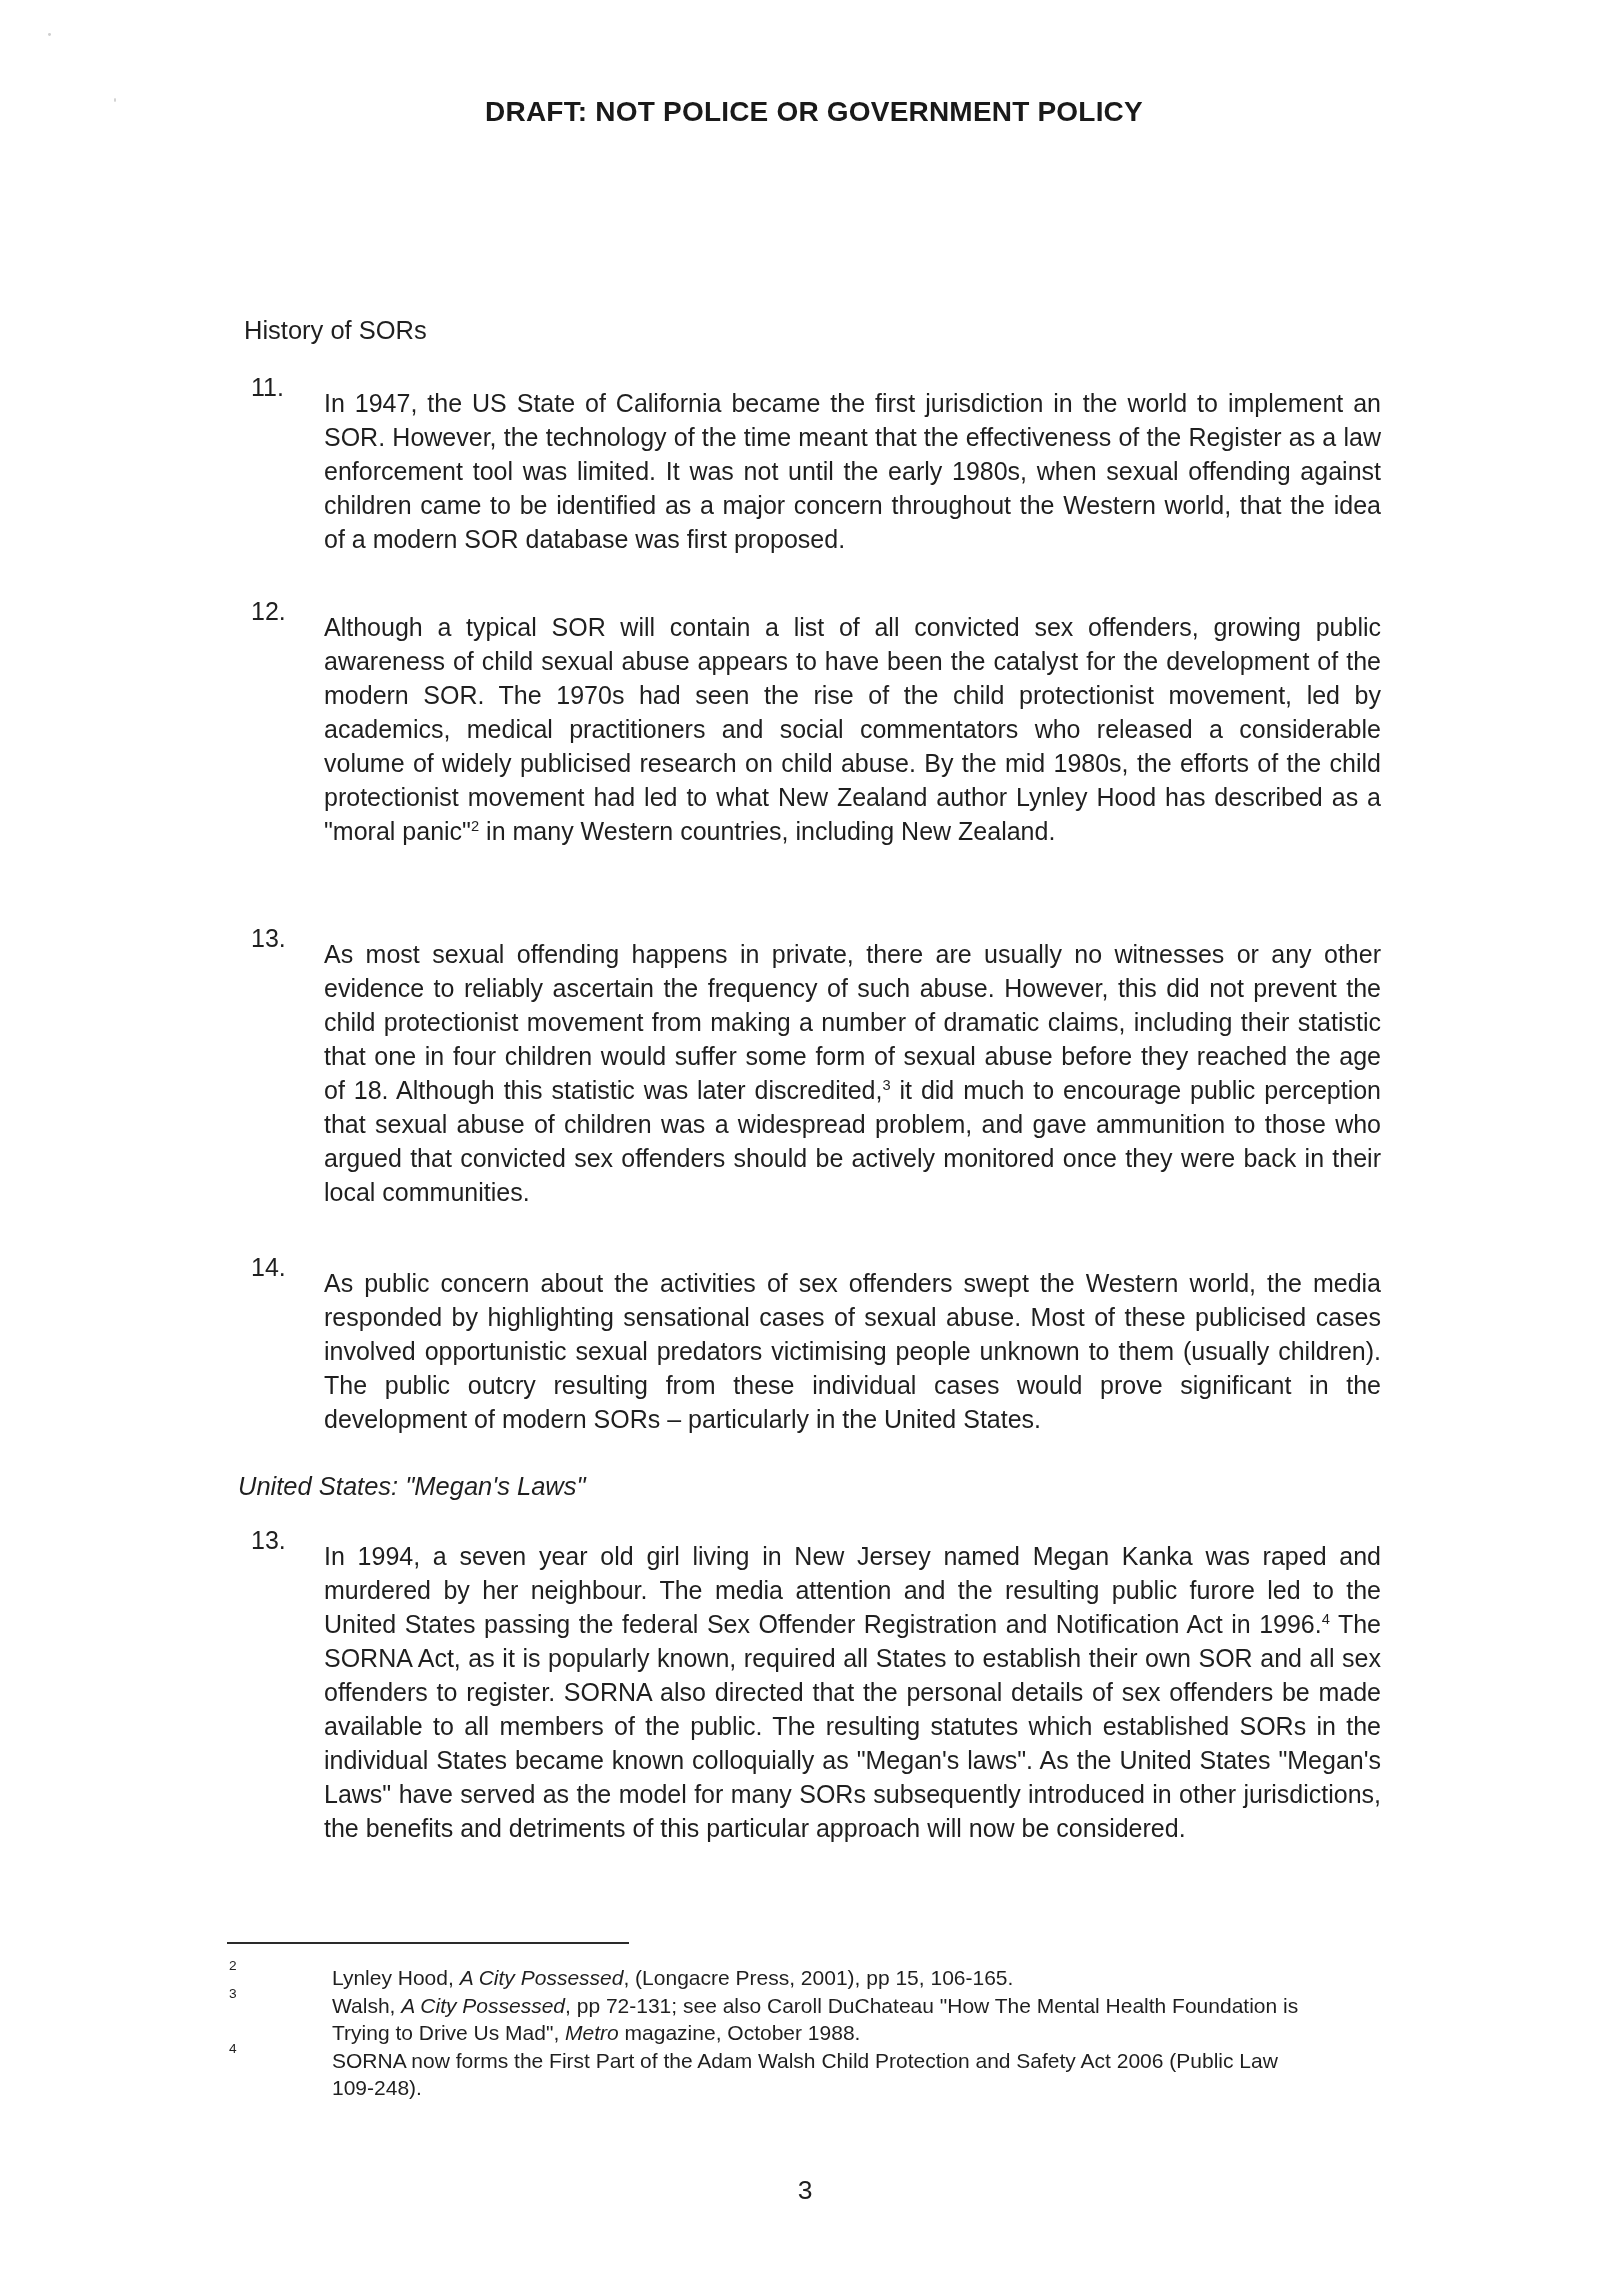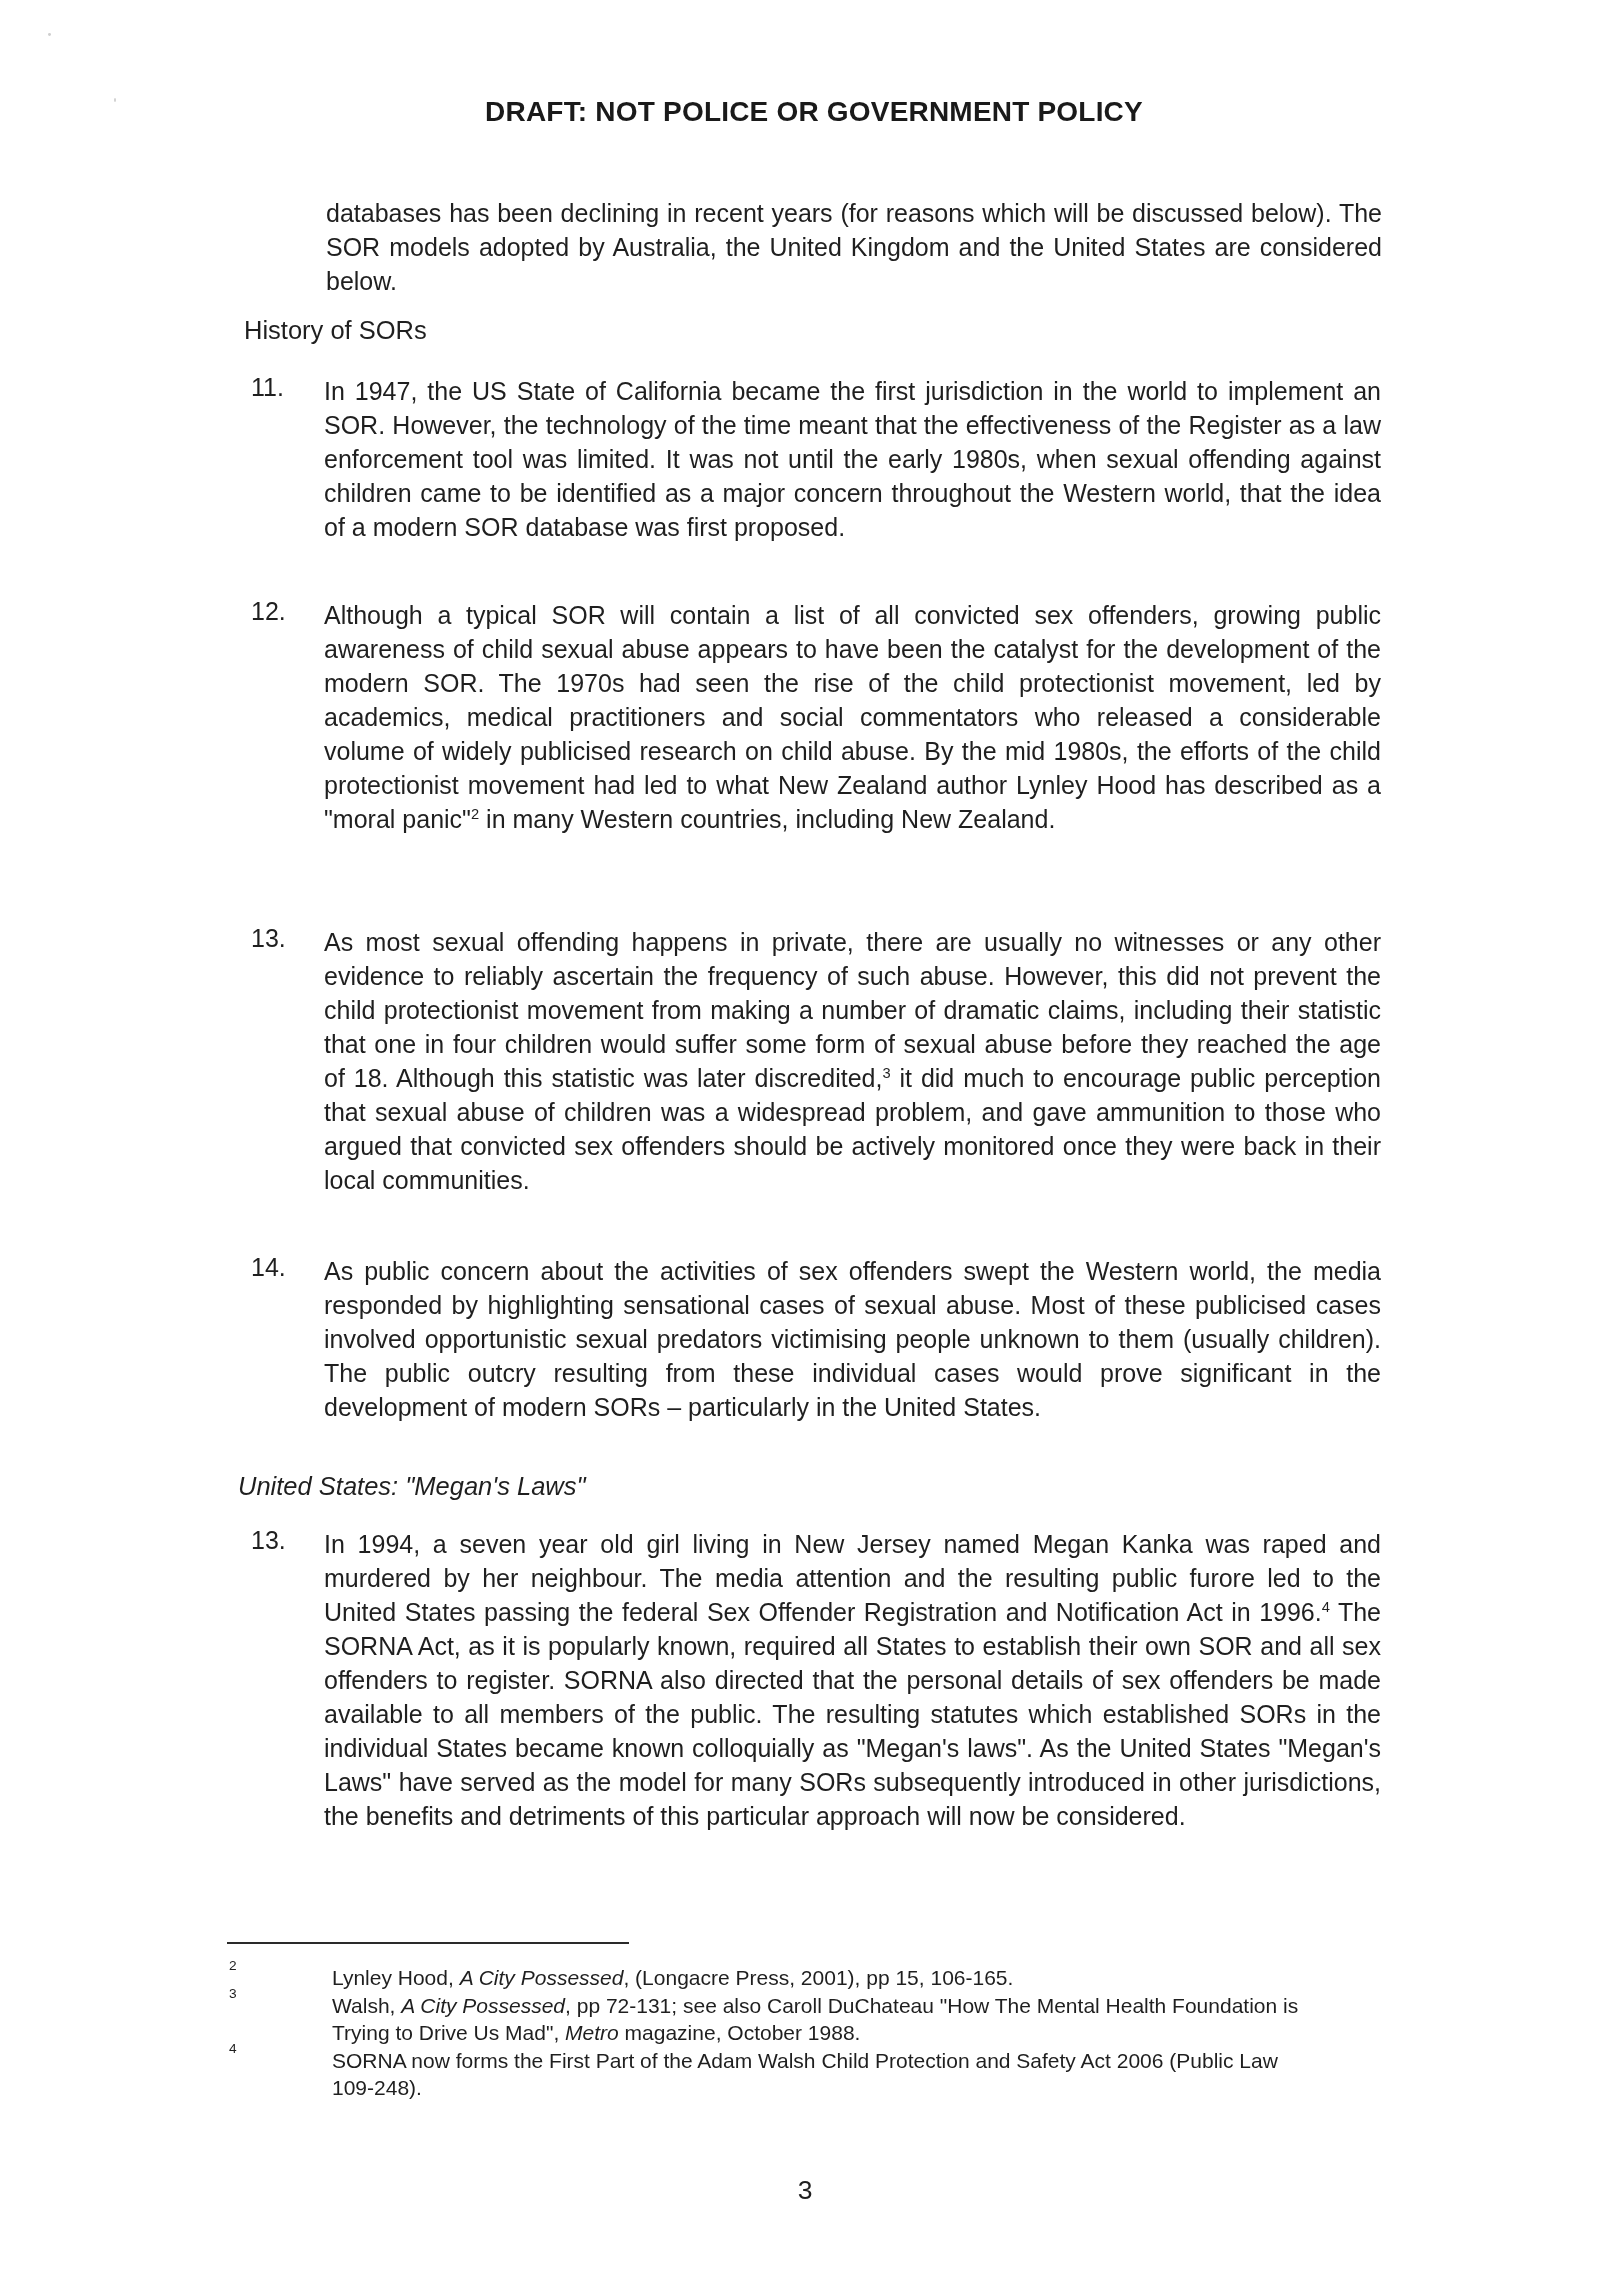--- a/index.html
+++ b/index.html
@@ -62,21 +62,21 @@
       position: absolute;
       left: 0;
       top: 0;
       font-size: 25px;
       line-height: 34px;
       margin-left: 8px;
     }
     .para-text {
       position: absolute;
       left: 81px;
-      top: 4px;
+      top: 16px;
       width: 1057px;
       font-size: 25px;
       line-height: 34px;
       text-align: justify;
     }
     sup {
       font-size: 14.7px;
       line-height: 0;
       vertical-align: super;
     }
@@ -127,21 +127,20 @@
 </head>
 <body>
 
 <div class="page">
 
   <span class="scan-speck" style="left:48px;top:33px;"></span>
   <span class="scan-speck" style="left:114px;top:98px;width:2px;height:3.9px;"></span>
 
   <div class="header-title">DRAFT: NOT POLICE OR GOVERNMENT POLICY</div>
 
-  <div class="body-text" style="top:196px;">databases has been declining in recent years (for reasons which will be discussed below). The SOR models adopted by Australia, the United Kingdom and the United States are considered below.</div>
 
   <div class="section-heading" style="top:316px;">History of SORs</div>
 
   <div class="para" style="top:370px;">
     <span class="para-num">11.</span>
     <div class="para-text">In 1947, the US State of California became the first jurisdiction in the world to implement an SOR. However, the technology of the time meant that the effectiveness of the Register as a law enforcement tool was limited. It was not until the early 1980s, when sexual offending against children came to be identified as a major concern throughout the Western world, that the idea of a modern SOR database was first proposed.</div>
   </div>
 
   <div class="para" style="top:594px;">
     <span class="para-num">12.</span>

